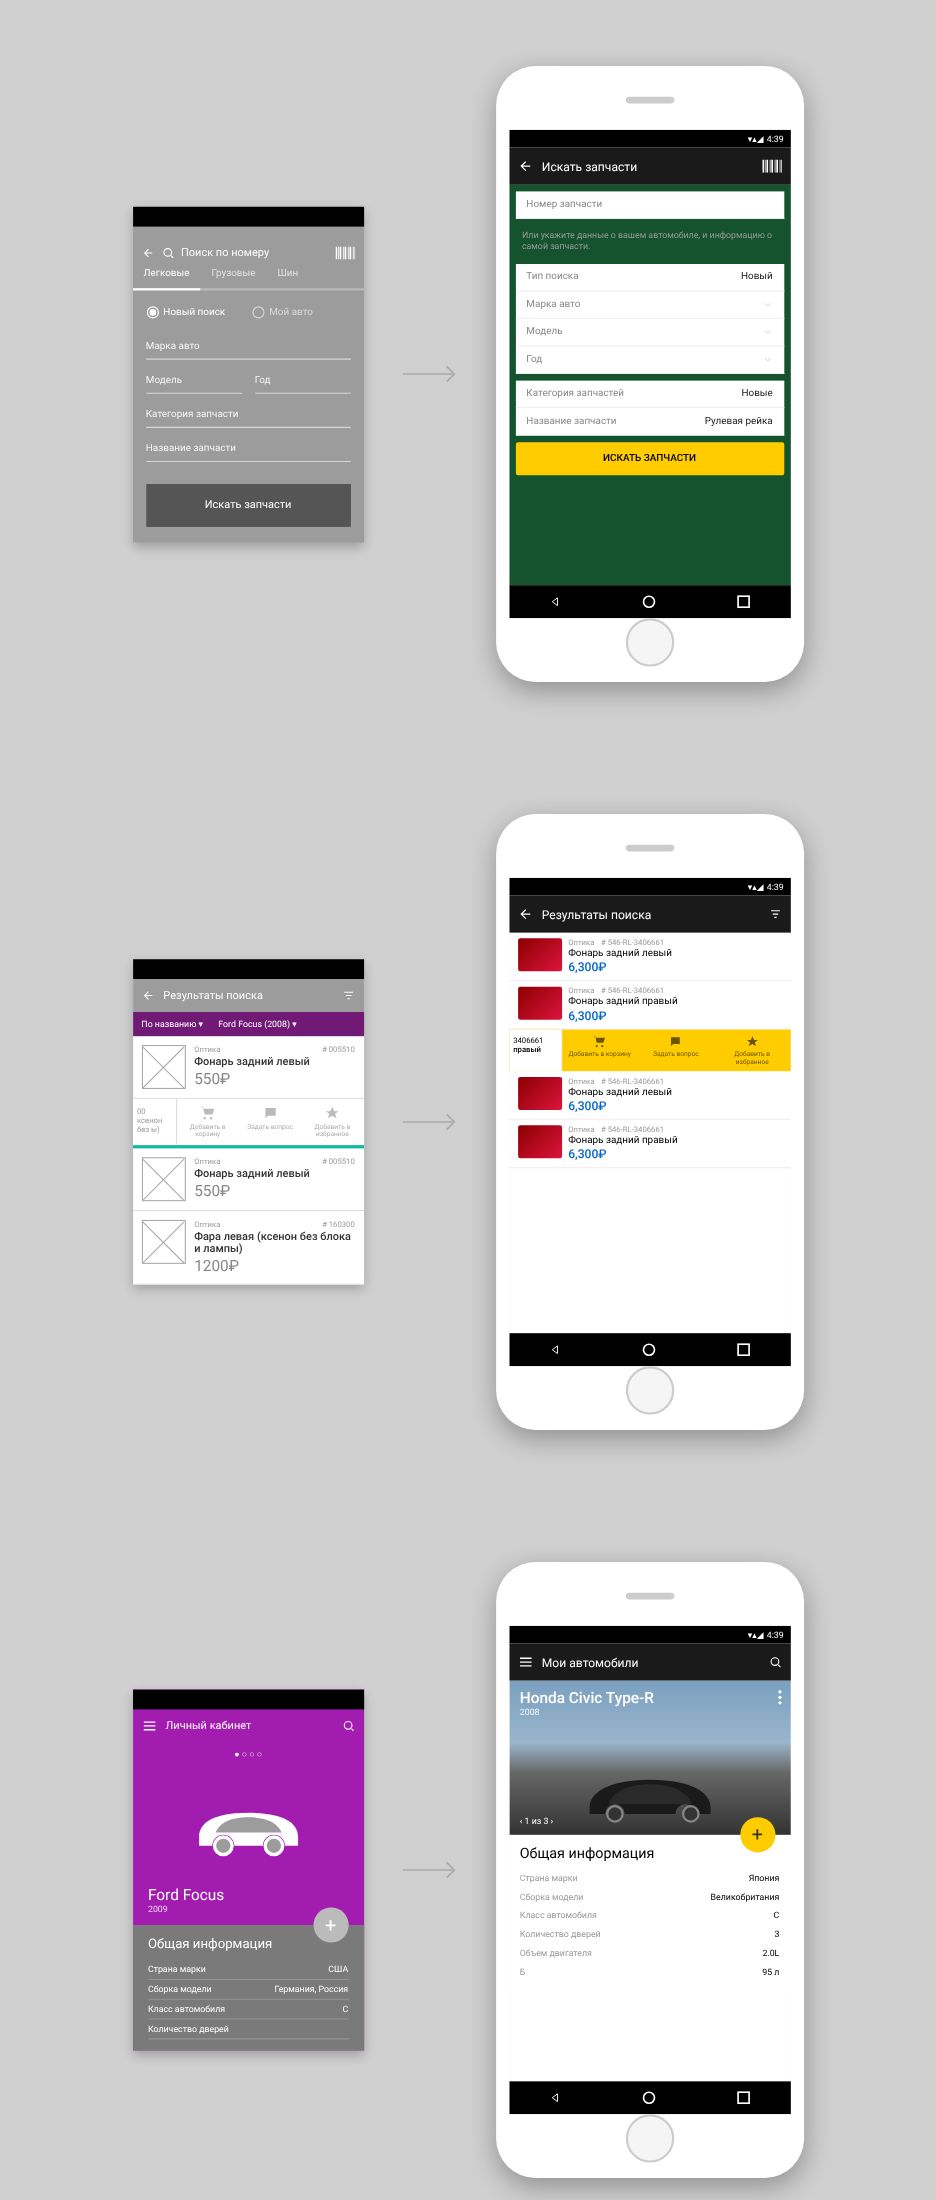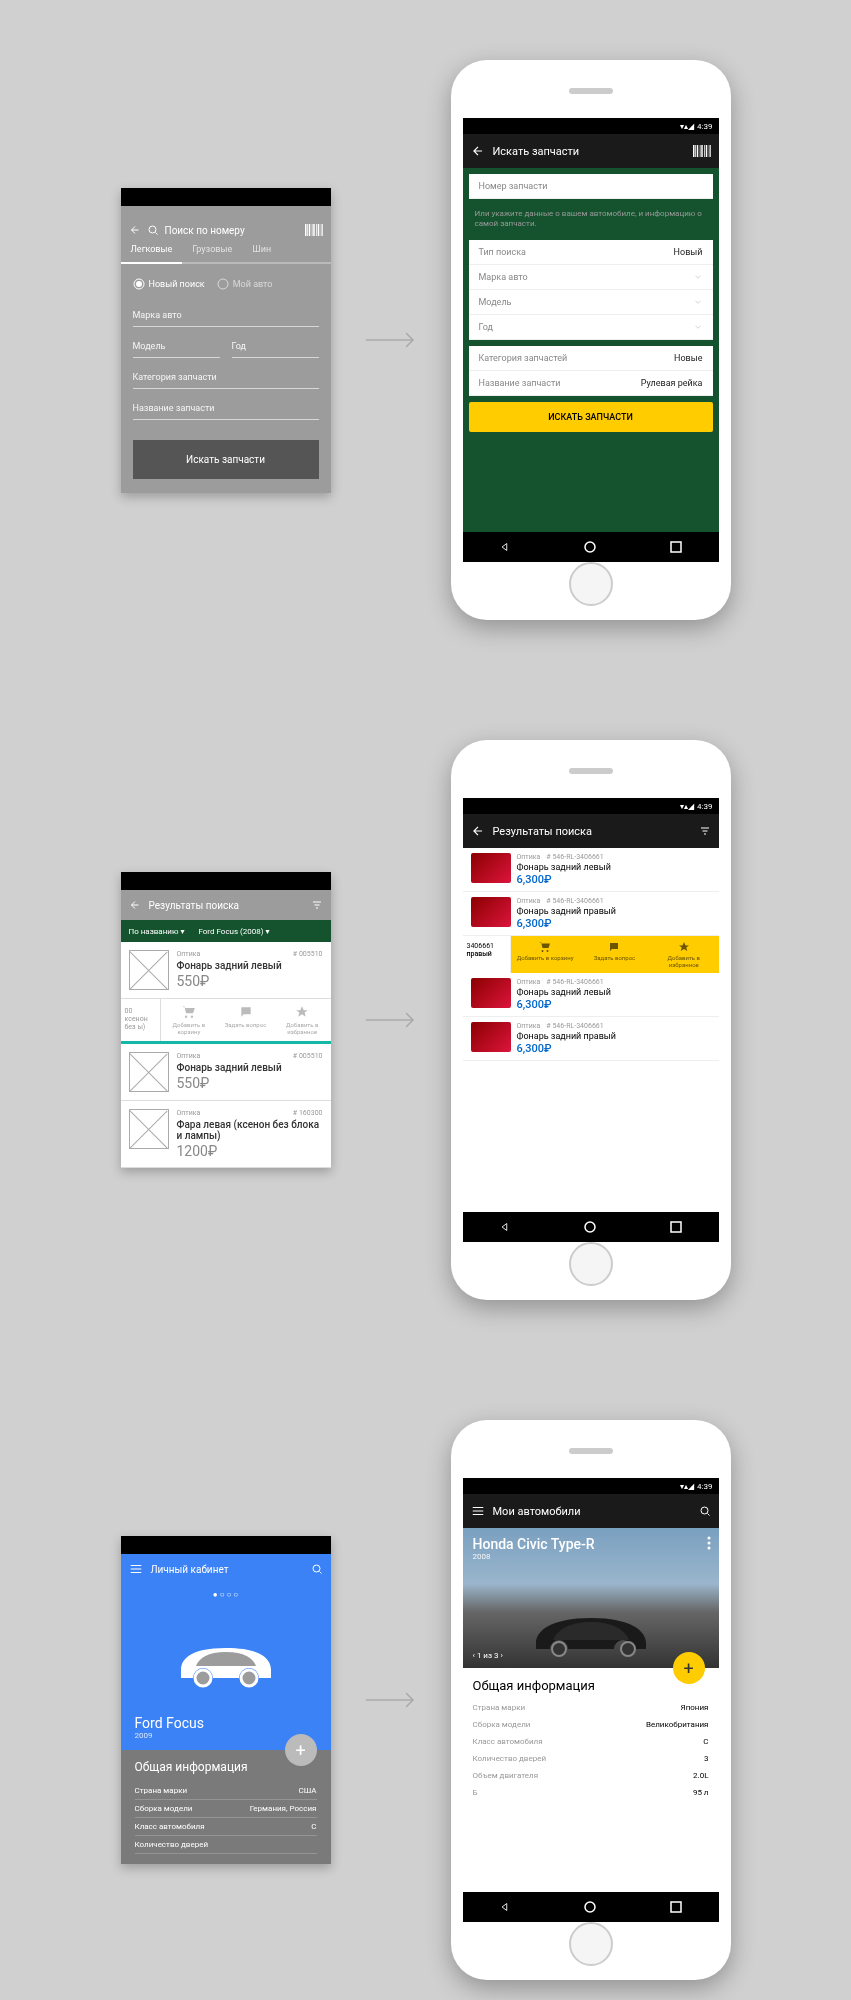--- a/index.html
+++ b/index.html
@@ -22,46 +22,46 @@
 .btn-yellow{background:#ffcc00;color:#000;text-align:center;padding:10px;margin:6px;font-size:9px;font-weight:500;border-radius:2px}
 .hint{color:#999;font-size:8px;padding:4px 12px;line-height:1.3}
 
 .w1{background:#9c9c9c}
 .w1 .topblack{height:18px;background:#000}
 .w1 .search{height:30px;display:flex;align-items:flex-end;padding:0 8px;gap:6px;color:#fff;font-size:10px}
 .w1 .tabs{display:flex;border-bottom:2px solid rgba(255,255,255,0.3)}
 .w1 .tab{padding:8px 10px;font-size:9px;color:rgba(255,255,255,0.7)}
 .w1 .tab.active{color:#fff;border-bottom:2px solid #fff;margin-bottom:-2px}
 .w1 .body{padding:14px 12px}
-.w1 .radios{display:flex;gap:12px;margin-bottom:14px;font-size:9px}
+.w1 .radios{display:flex;gap:24px;margin-bottom:14px;font-size:9px}
 .w1 .radio{display:flex;align-items:center;gap:4px}
 .w1 .field{border-bottom:1px solid rgba(255,255,255,0.6);padding:6px 0;font-size:9px;margin-bottom:8px;color:rgba(255,255,255,0.9)}
 .w1 .fieldrow{display:flex;gap:12px}
 .w1 .fieldrow .field{flex:1}
 .w1 .bigbtn{background:#555;padding:14px;text-align:center;font-size:10px;margin-top:20px}
 
 .w2{background:#fff;color:#333}
 .w2 .topblack{height:18px;background:#000}
 .w2 .bar{height:30px;background:#9c9c9c;color:#fff;display:flex;align-items:center;padding:0 8px;gap:8px;font-size:10px}
-.w2 .filters{height:22px;background:#14532d;color:#fff;display:flex;align-items:center;padding:0 8px;gap:14px;font-size:8px}
+.w2 .filters{height:22px;background:#701a75;color:#fff;display:flex;align-items:center;padding:0 8px;gap:14px;font-size:8px}
 .w2 .litem{display:flex;padding:8px;border-bottom:1px solid #ddd;gap:8px}
 .w2 .thumb{width:40px;height:40px;border:1px solid #aaa;position:relative}
 .w2 .thumb::before,.w2 .thumb::after{content:"";position:absolute;width:140%;height:1px;background:#aaa;top:50%;left:-20%}
 .w2 .thumb::before{transform:rotate(45deg)}
 .w2 .thumb::after{transform:rotate(-45deg)}
 .w2 .info{flex:1}
 .w2 .cat{font-size:7px;color:#999;display:flex;justify-content:space-between}
 .w2 .name{font-size:10px;font-weight:500;margin:2px 0}
 .w2 .price{font-size:14px;color:#888}
 .w2 .actions{display:flex;background:#fff;border-bottom:3px solid #14b8a6}
 .w2 .actcut{width:40px;padding:8px 4px;font-size:7px;color:#999;border-right:1px solid #ddd}
 .w2 .act{flex:1;text-align:center;padding:6px;color:#aaa;font-size:6px}
 .w2 .act svg{display:block;margin:0 auto 2px}
 
-.w3{background:#3b82f6}
+.w3{background:#a21caf}
 .w3 .topblack{height:18px;background:#000}
 .w3 .bar{height:30px;display:flex;align-items:center;padding:0 8px;gap:8px;font-size:10px;color:#fff}
 .w3 .dots{text-align:center;padding:6px;font-size:8px;color:#fff}
 .w3 .carimg{height:110px;display:flex;align-items:center;justify-content:center}
 .w3 .carname{padding:0 14px;font-size:14px}
 .w3 .caryear{padding:0 14px 10px;font-size:8px;opacity:0.8}
 .w3 .section{background:#7a7a7a;padding:10px 14px;position:relative}
 .w3 .fab{position:absolute;top:-16px;right:14px;width:32px;height:32px;border-radius:50%;background:#bbb;color:#fff;display:flex;align-items:center;justify-content:center;font-size:18px}
 .w3 .sectitle{font-size:12px;margin-bottom:8px}
 .w3 .srow{display:flex;justify-content:space-between;font-size:8px;padding:4px 0;border-bottom:1px solid rgba(255,255,255,0.2)}

